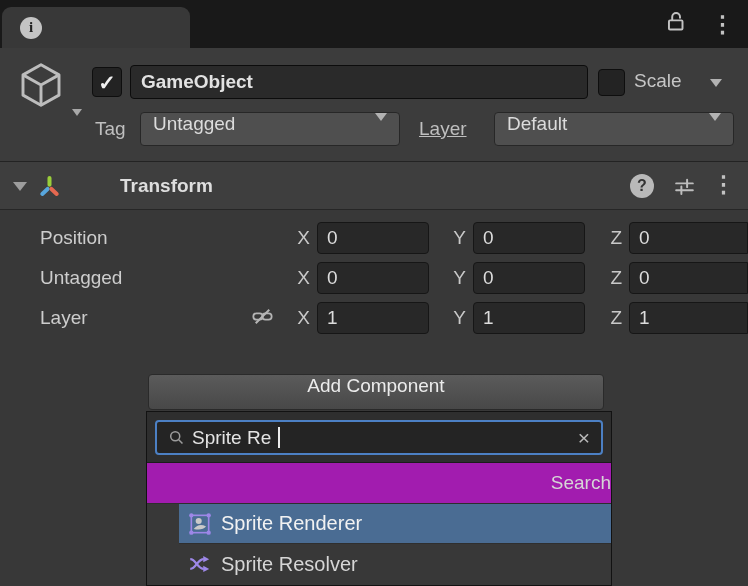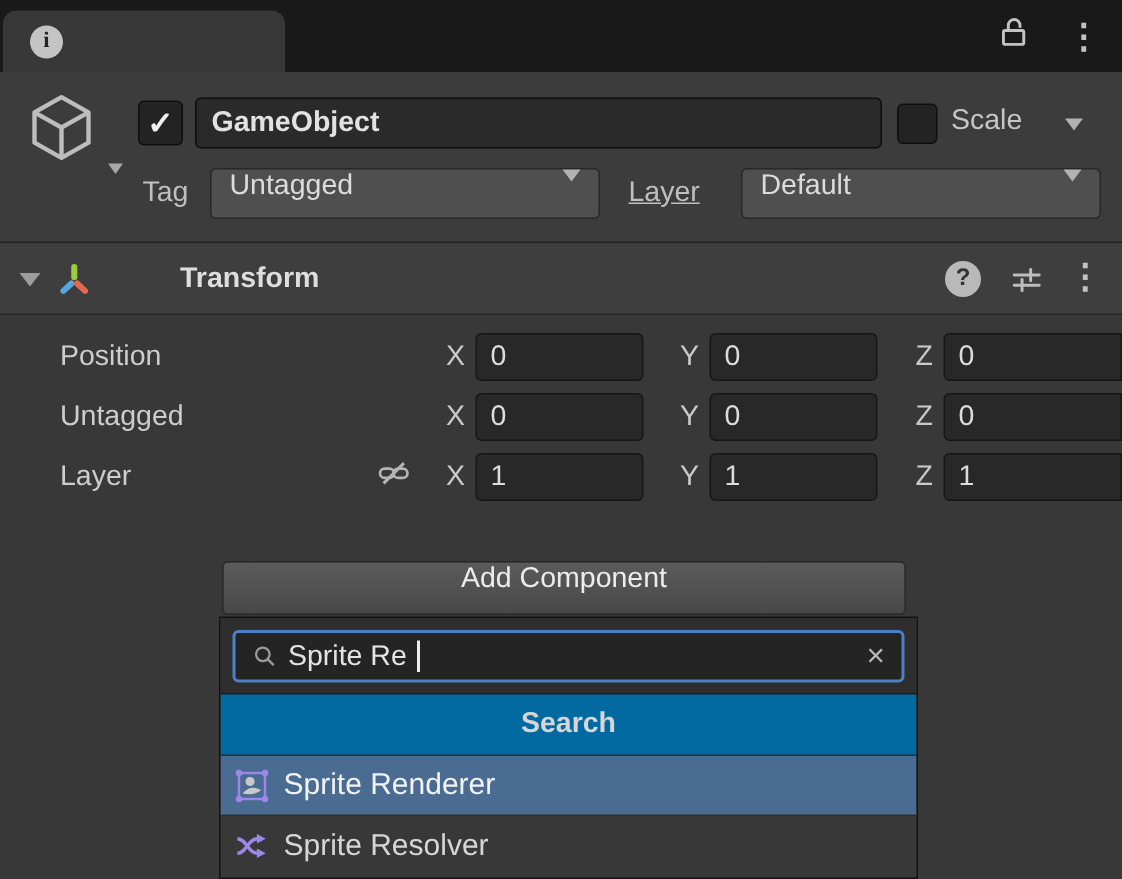--- a/index.html
+++ b/index.html
@@ -107,25 +107,25 @@
   }
   .search-row { height:51px; background:#2e2e2e; border-bottom:1px solid #1c1c1c; padding:8px; }
   .search-field {
     height:35px; background:#242424; border:2px solid #4c80c4; border-radius:4px;
     display:flex; align-items:center; padding:0 11px; gap:7px;
   }
   .search-text { font-size:19px; color:#e4e4e4; }
   .caret { width:2px; height:21px; background:#ececec; }
   .clear-btn { margin-left:auto; color:#b9b9b9; font-size:21px; line-height:1; }
   .popup-header {
-    height:41px; background:#0369a1; border-bottom:1px solid #2e2e2e;
-    display:flex; align-items:center; justify-content:center;
-    font-size:19px; font-weight:bold; color:#d6d6d6;
-  }
-  .result-row { height:40px; display:flex; align-items:center; gap:8px; padding-left:8px; font-size:20px; color:#d6d6d6; }
+    height:41px; background:#a21caf; border-bottom:1px solid #2e2e2e;
+    display:flex; align-items:center; justify-content:flex-end;
+    font-size:19px; font-weight:normal; color:#d6d6d6;
+  }
+  .result-row { height:40px; display:flex; align-items:center; gap:8px; padding-left:8px; font-size:20px; color:#d6d6d6;margin-left:32px; }
   .result-row.selected { background:#4a6c93; color:#f2f2f2; border-bottom:1px solid #2f2f2f; }
 </style>
 </head>
 <body>
 
 <div class="abs topbar">
   <div class="tab">
     <span class="info-badge">i</span>
   </div>
   <div class="topbar-icons">

